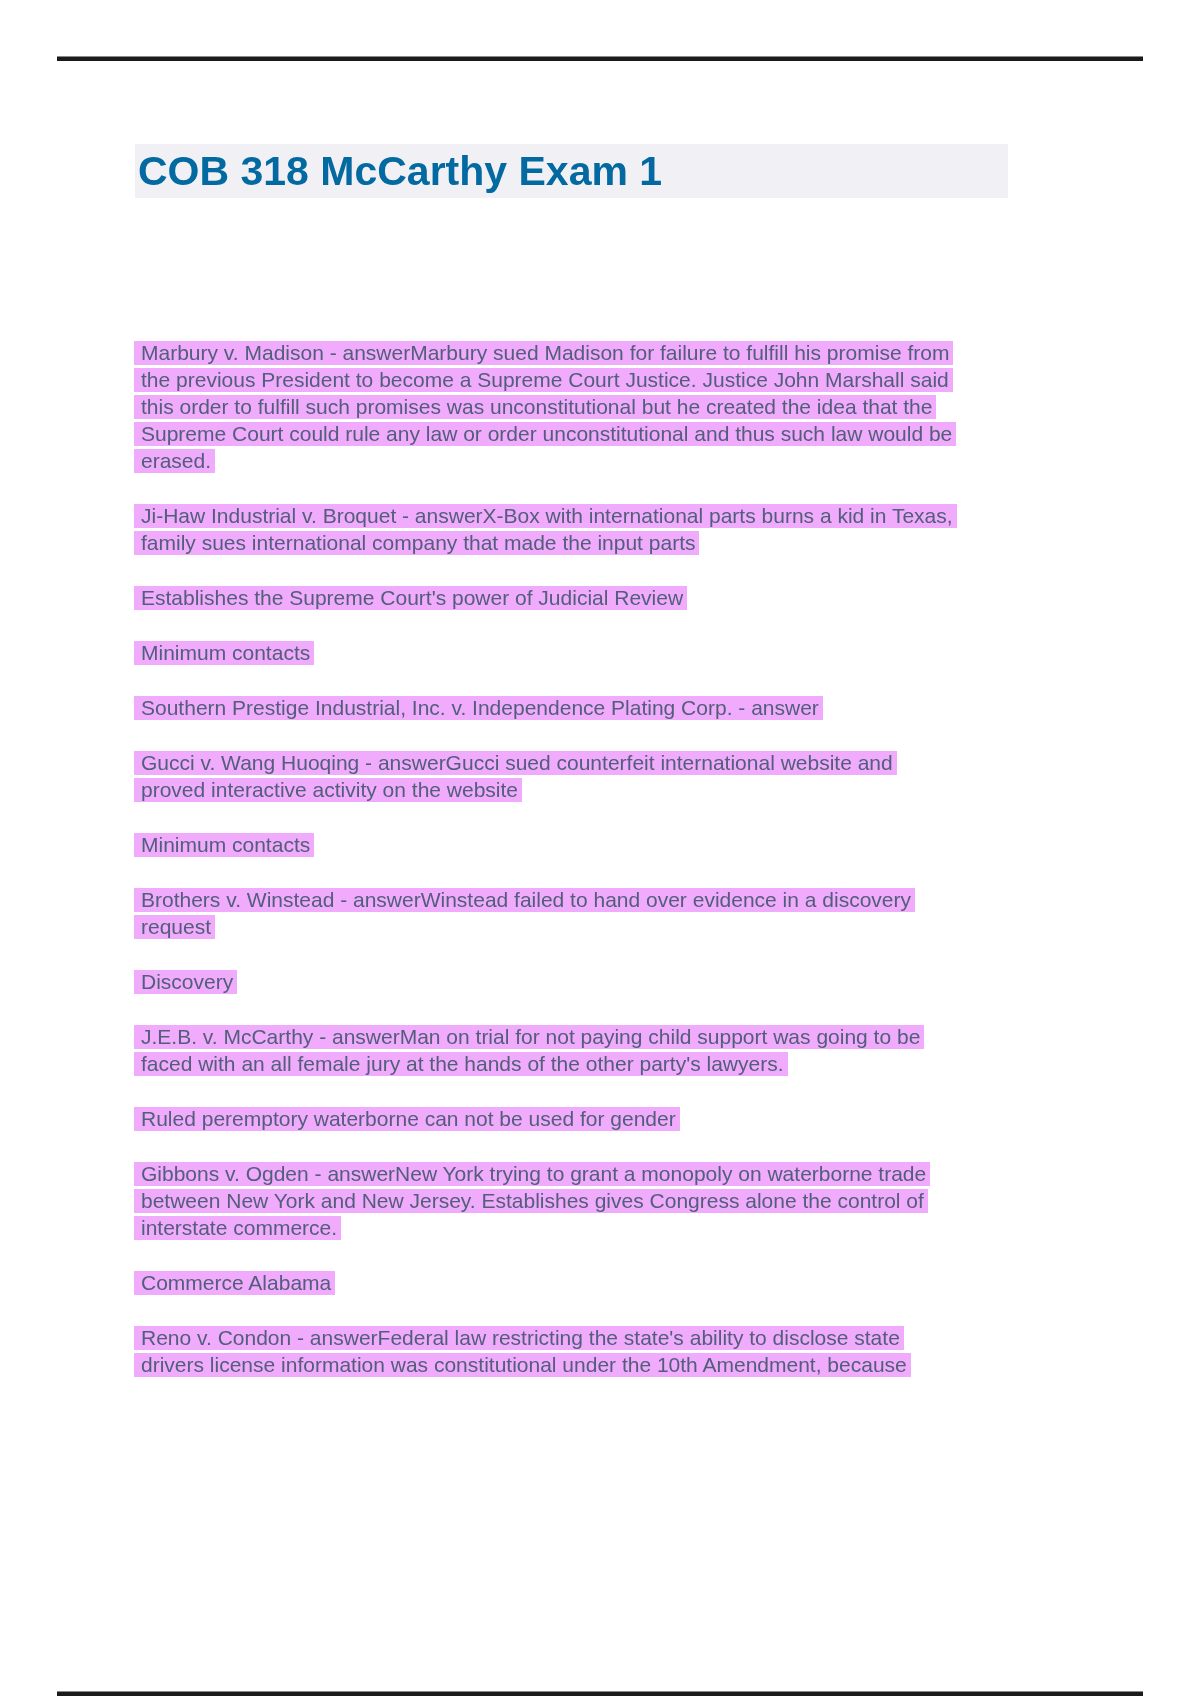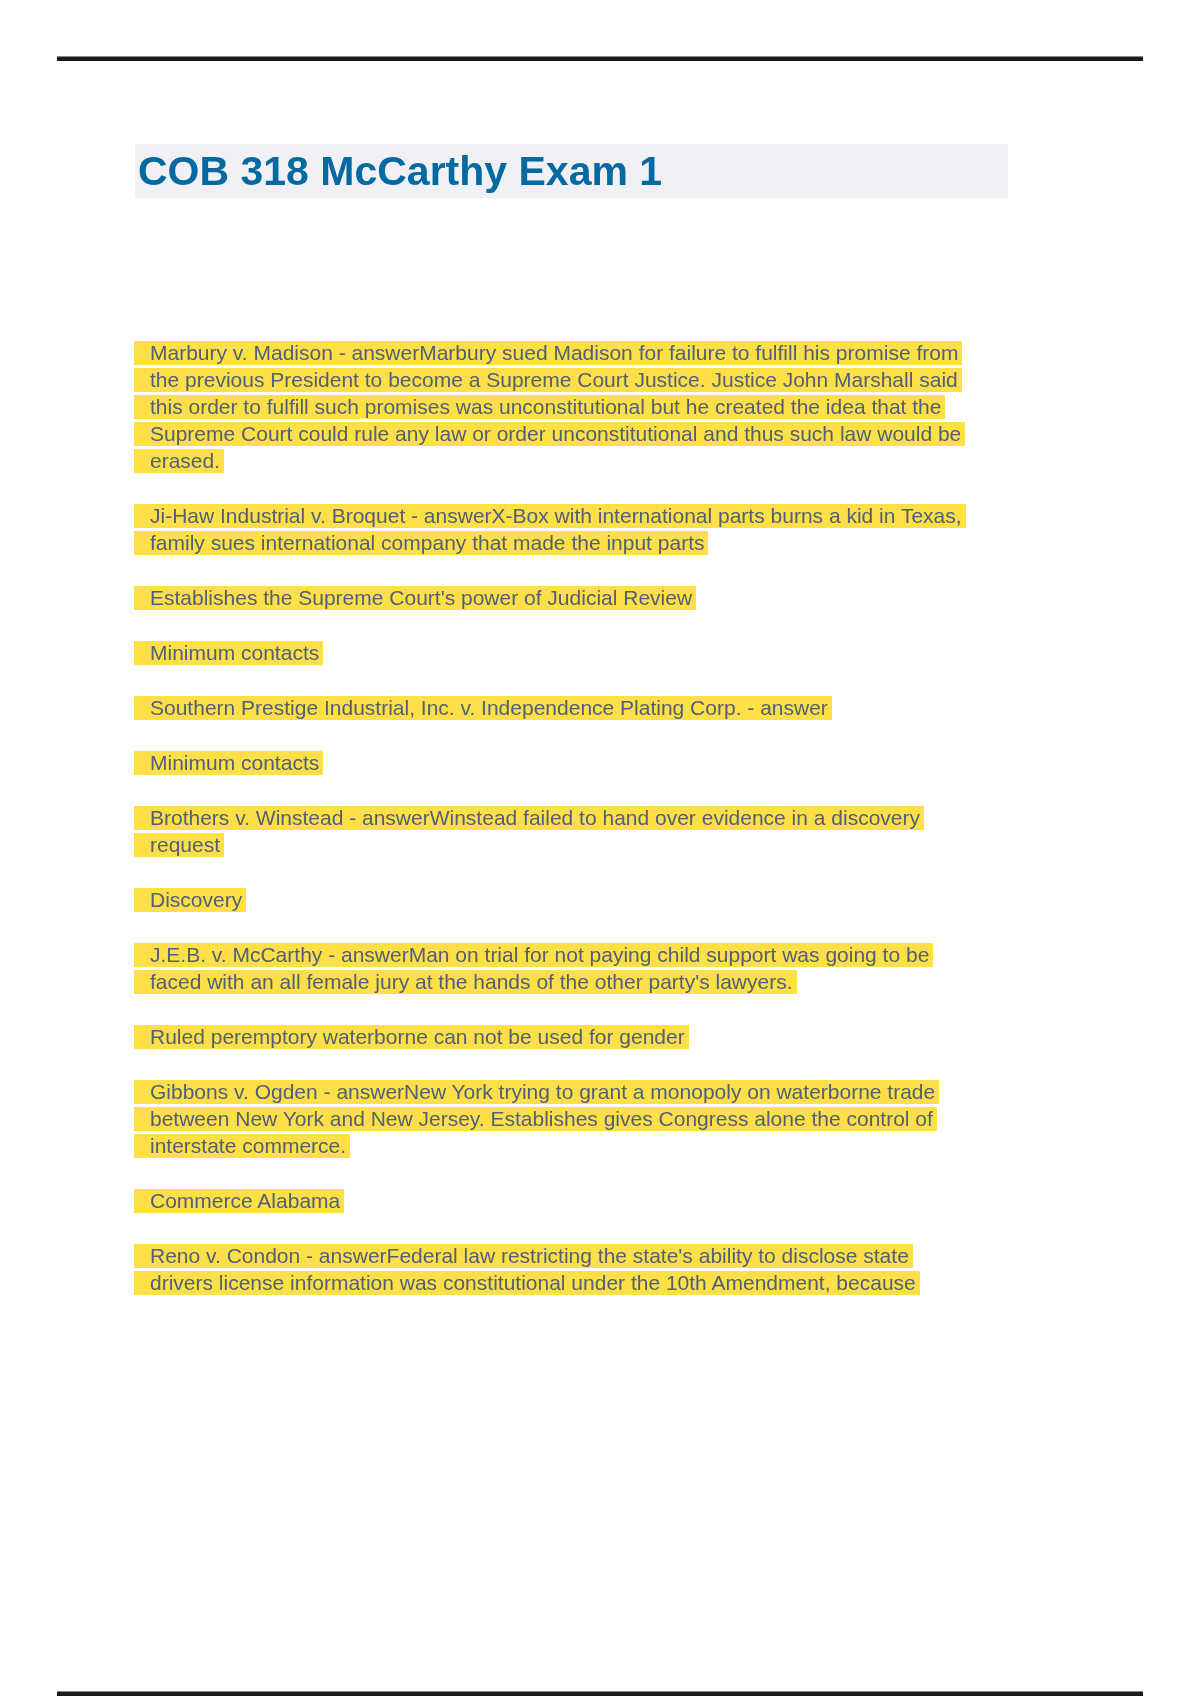--- a/index.html
+++ b/index.html
@@ -47,25 +47,25 @@
     top: 339px;
     width: 1010px;
     font-size: 21px;
     line-height: 27px;
     color: #525e7a;
   }
   p.para {
     margin: 0 0 28px 0;
   }
   span.hl {
-    background: #fde047;
+    background: #f0abfc;
     white-space: pre-line;
     -webkit-box-decoration-break: clone;
     box-decoration-break: clone;
-    padding: 0px 4px 1px 16px;
+    padding: 0px 4px 1px 7px;
     margin-left: -1px;
   }
 </style>
 </head>
 <body>
 
 <div class="page">
   <div class="rule top"></div>
 
   <h1 class="doc-title">COB 318 McCarthy Exam 1</h1>
@@ -74,20 +74,22 @@
       <p class="para"><span class="hl">Marbury v. Madison - answerMarbury sued Madison for failure to fulfill his promise from
 the previous President to become a Supreme Court Justice. Justice John Marshall said
 this order to fulfill such promises was unconstitutional but he created the idea that the
 Supreme Court could rule any law or order unconstitutional and thus such law would be
 erased.</span></p>
       <p class="para"><span class="hl">Ji-Haw Industrial v. Broquet - answerX-Box with international parts burns a kid in Texas,
 family sues international company that made the input parts</span></p>
       <p class="para"><span class="hl">Establishes the Supreme Court's power of Judicial Review</span></p>
       <p class="para"><span class="hl">Minimum contacts</span></p>
       <p class="para"><span class="hl">Southern Prestige Industrial, Inc. v. Independence Plating Corp. - answer</span></p>
+      <p class="para"><span class="hl">Gucci v. Wang Huoqing - answerGucci sued counterfeit international website and
+proved interactive activity on the website</span></p>
       <p class="para"><span class="hl">Minimum contacts</span></p>
       <p class="para"><span class="hl">Brothers v. Winstead - answerWinstead failed to hand over evidence in a discovery
 request</span></p>
       <p class="para"><span class="hl">Discovery</span></p>
       <p class="para"><span class="hl">J.E.B. v. McCarthy - answerMan on trial for not paying child support was going to be
 faced with an all female jury at the hands of the other party's lawyers.</span></p>
       <p class="para"><span class="hl">Ruled peremptory waterborne can not be used for gender</span></p>
       <p class="para"><span class="hl">Gibbons v. Ogden - answerNew York trying to grant a monopoly on waterborne trade
 between New York and New Jersey. Establishes gives Congress alone the control of
 interstate commerce.</span></p>

